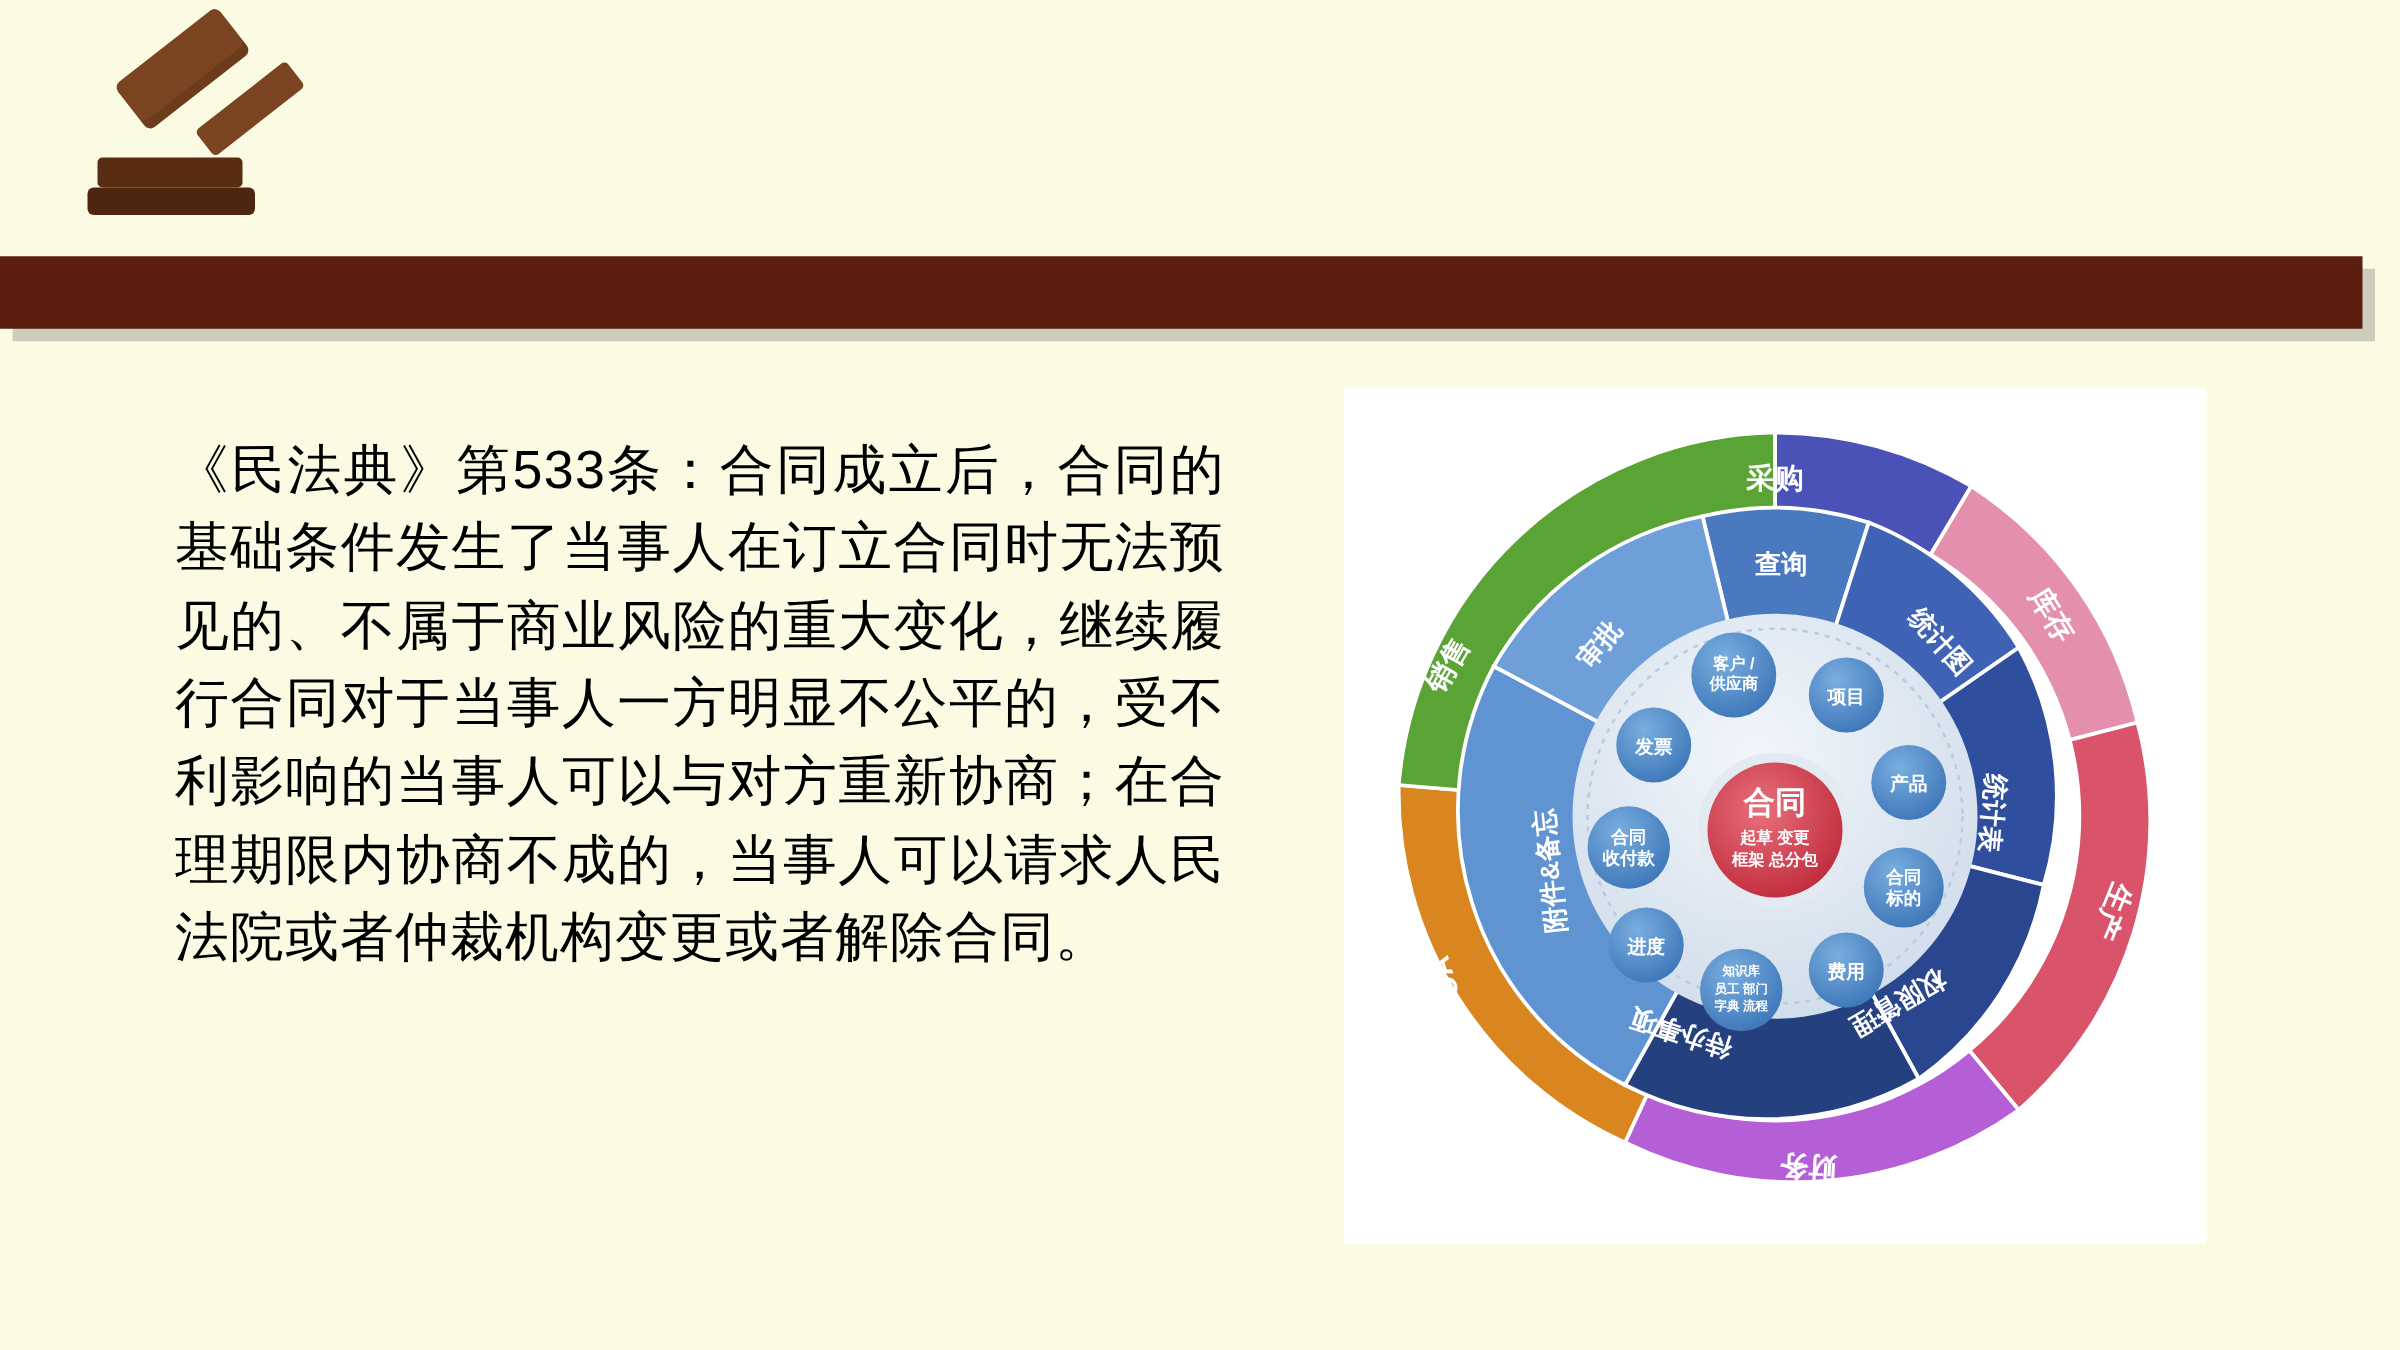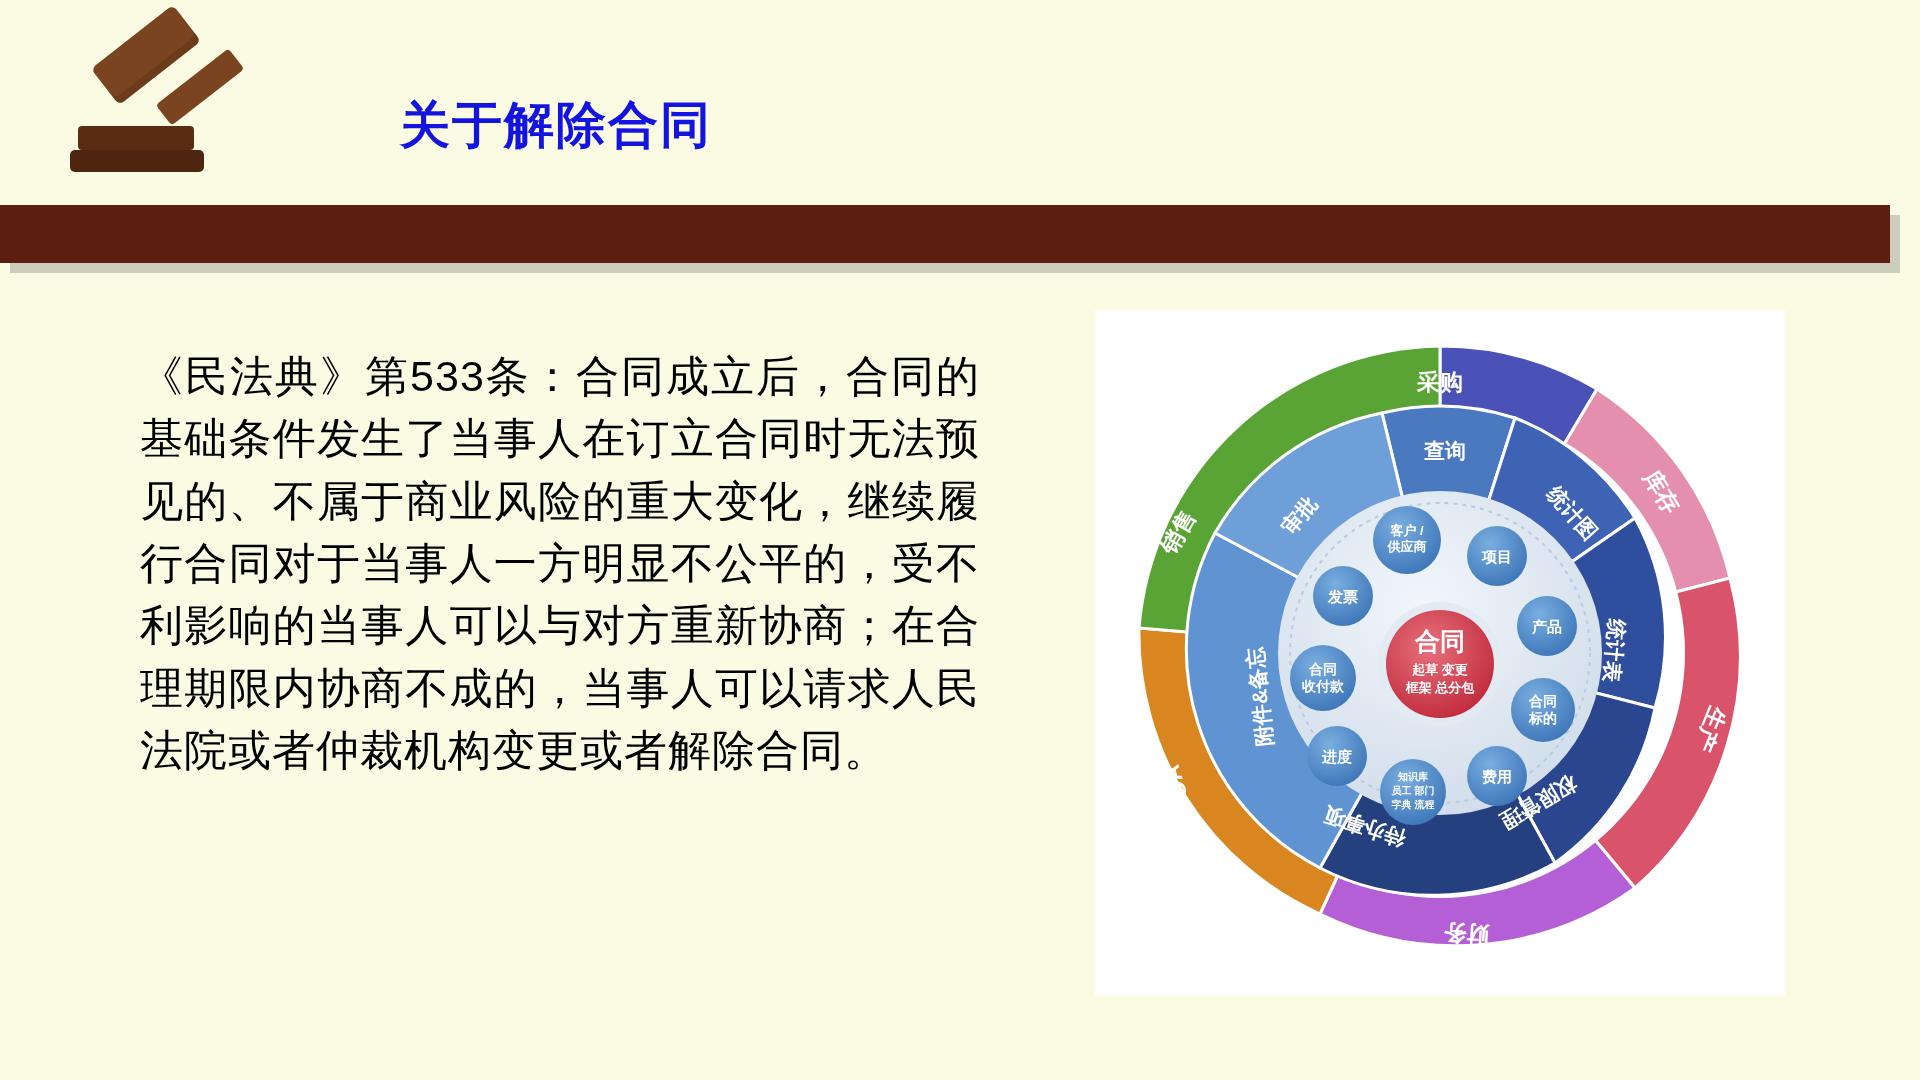--- a/index.html
+++ b/index.html
@@ -105,21 +105,20 @@
   }
 
   
   .figure {
     position: absolute;
     left: 1075px;
     top: 310px;
     width: 690px;
     height: 685px;
     background: #ffffff;
-    margin-left: 20px;
   }
   .wheel {
     position: absolute;
     left: 50%;
     top: 50%;
     width: 650px;
     height: 650px;
     transform: translate(-50%, -50%);
   }
   .wheel svg { display: block; }
@@ -140,21 +139,20 @@
 
 <div class="slide">
 
   <div class="gavel">
     <div class="head"></div>
     <div class="handle"></div>
     <div class="block"></div>
     <div class="base"></div>
   </div>
 
-  <div class="title">关于解除合同</div>
 
   <div class="bar"></div>
 
   <div class="body-text">《民法典》第533条：合同成立后，合同的基础条件发生了当事人在订立合同时无法预见的、不属于商业风险的重大变化，继续履行合同对于当事人一方明显不公平的，受不利影响的当事人可以与对方重新协商；在合理期限内协商不成的，当事人可以请求人民法院或者仲裁机构变更或者解除合同。</div>
 
   <div class="figure">
     <div class="wheel">
       <svg viewBox="0 0 650 650" width="650" height="650">
         <defs>
           <radialGradient id="centerGrad" cx="40%" cy="35%" r="70%">

